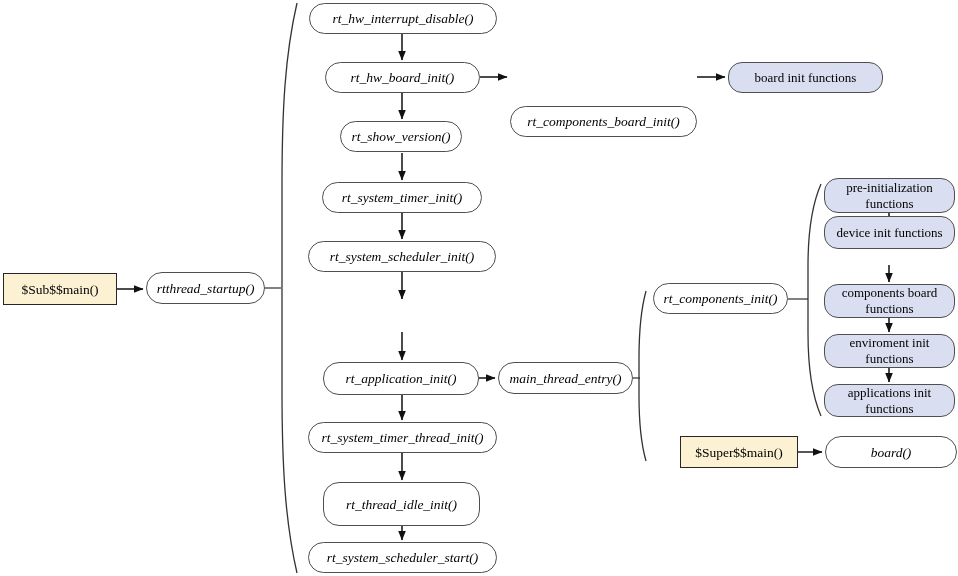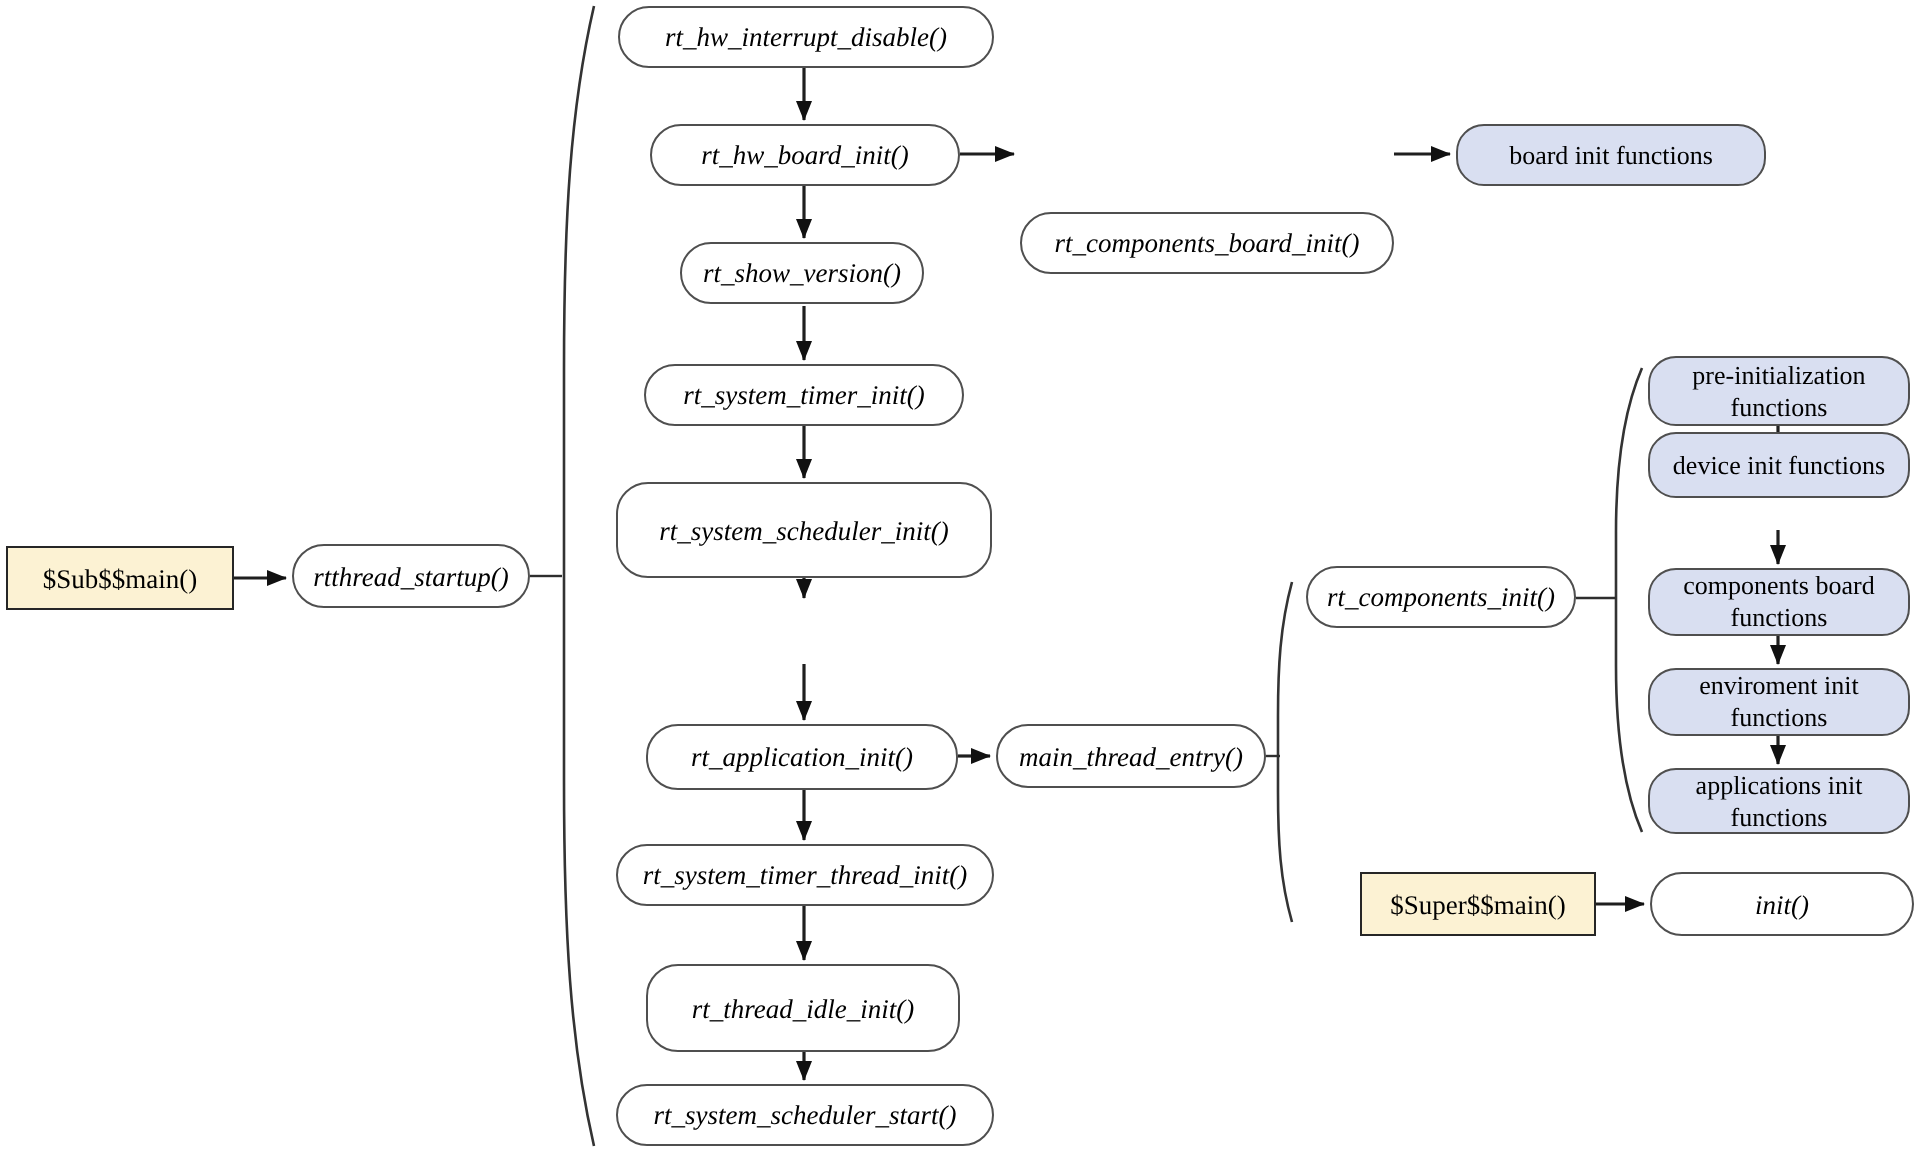--- a/index.html
+++ b/index.html
@@ -95,31 +95,31 @@
 
   <div class="node callout" style="left:3px;top:273px;width:114px;height:32px;">$Sub$$main()</div>
   <div class="node pill" style="left:146px;top:272px;width:119px;height:32px;">rtthread_startup()</div>
 
   <div class="node pill" style="left:309px;top:3px;width:188px;height:31px;">rt_hw_interrupt_disable()</div>
   <div class="node pill" style="left:325px;top:62px;width:155px;height:31px;">rt_hw_board_init()</div>
   <div class="node pill" style="left:510px;top:62px;width:187px;height:31px;margin-top:44px;">rt_components_board_init()</div>
   <div class="node group" style="left:728px;top:62px;width:155px;height:31px;">board init functions</div>
   <div class="node pill" style="left:340px;top:121px;width:122px;height:31px;">rt_show_version()</div>
   <div class="node pill" style="left:322px;top:182px;width:160px;height:31px;">rt_system_timer_init()</div>
-  <div class="node pill" style="left:308px;top:241px;width:188px;height:48px;">rt_system_scheduler_init()</div>
+  <div class="node pill" style="left:308px;top:241px;width:188px;height:31px;">rt_system_scheduler_init()</div>
   <div class="node pill" style="left:323px;top:362px;width:156px;height:33px;text-align:center;">rt_application_init()</div>
   <div class="node pill" style="left:308px;top:422px;width:189px;height:31px;">rt_system_timer_thread_init()</div>
   <div class="node pill" style="left:323px;top:482px;width:157px;height:44px;">rt_thread_idle_init()</div>
   <div class="node pill" style="left:308px;top:542px;width:189px;height:31px;">rt_system_scheduler_start()</div>
 
   <div class="node pill" style="left:498px;top:362px;width:135px;height:32px;">main_thread_entry()</div>
   <div class="node pill" style="left:653px;top:283px;width:135px;height:31px;">rt_components_init()</div>
 
   <div class="node group" style="left:824px;top:178px;width:131px;height:35px;">pre-initialization functions</div>
   <div class="node group" style="left:824px;top:216px;width:131px;height:33px;">device init functions</div>
   <div class="node group" style="left:824px;top:284px;width:131px;height:34px;">components board functions</div>
   <div class="node group" style="left:824px;top:384px;width:131px;height:33px;">applications init functions</div>
   <div class="node group" style="left:824px;top:334px;width:131px;height:34px;">enviroment init functions</div>
 
   <div class="node callout" style="left:662px;top:436px;width:118px;height:32px;margin-left:18px;">$Super$$main()</div>
-  <div class="node pill" style="left:825px;top:436px;width:132px;height:32px;">init()</div>
+  <div class="node pill" style="left:825px;top:436px;width:132px;height:32px;">board()</div>
 
 </div>
 
 </body></html>

